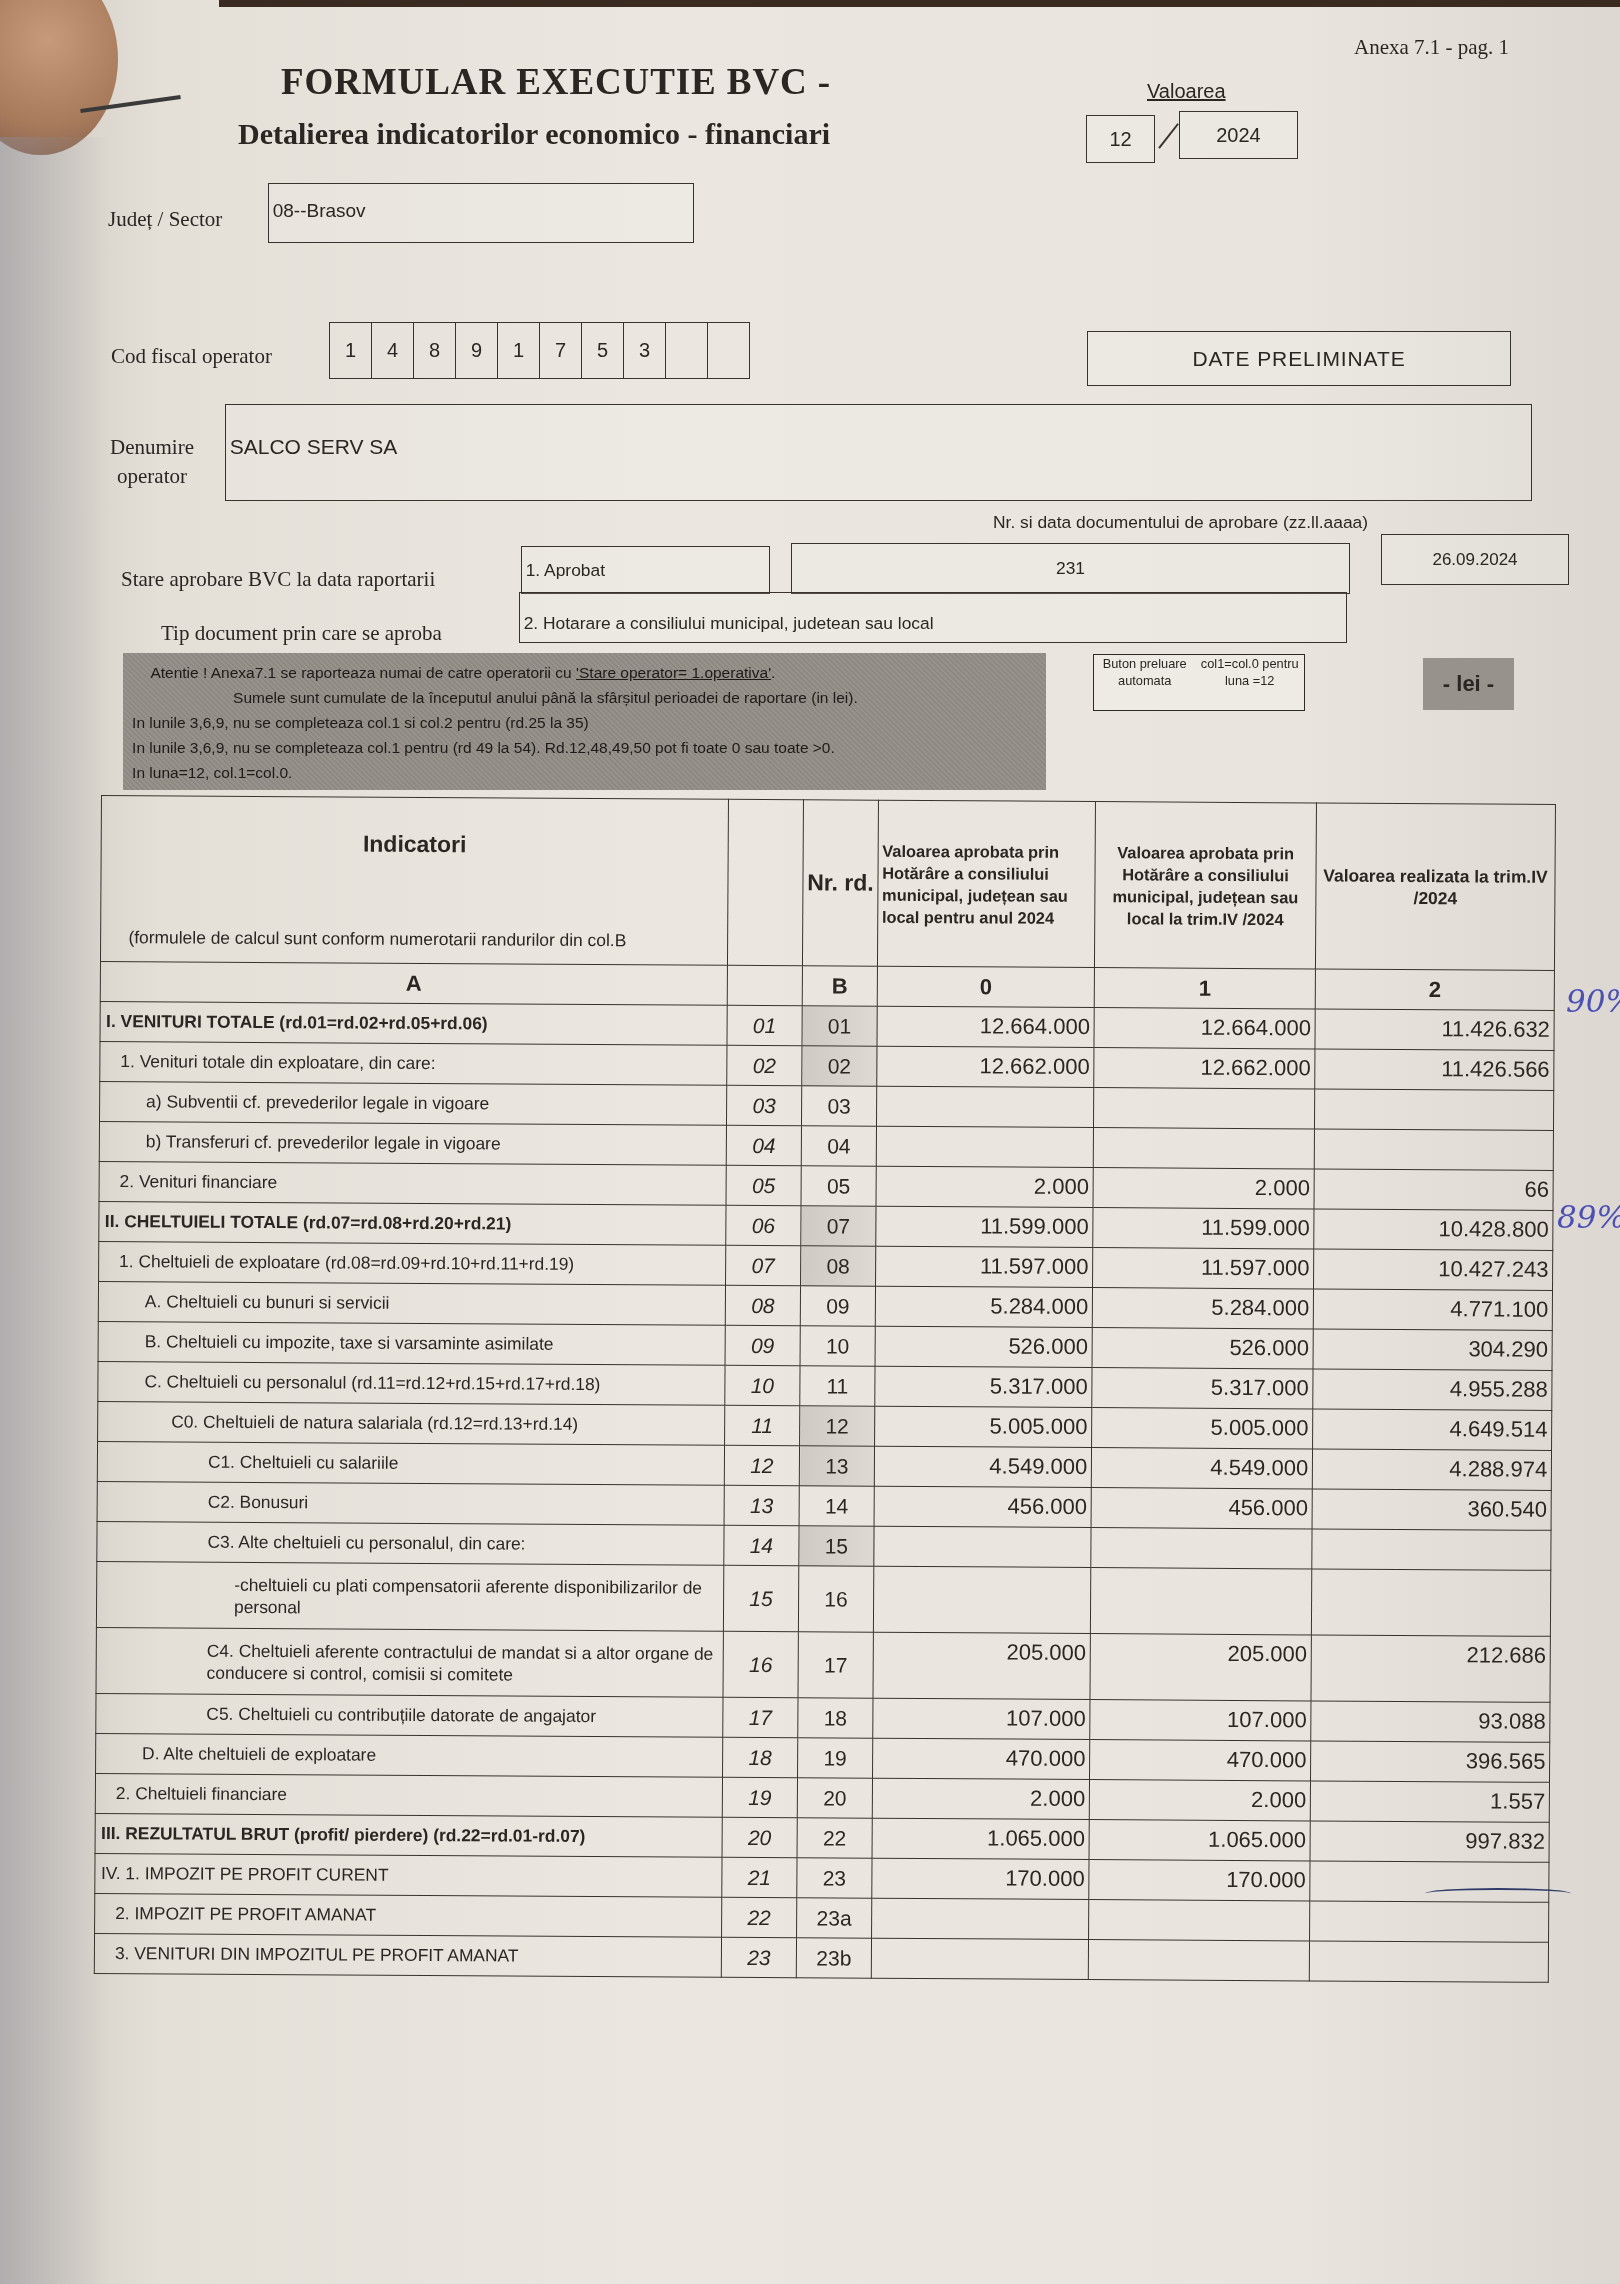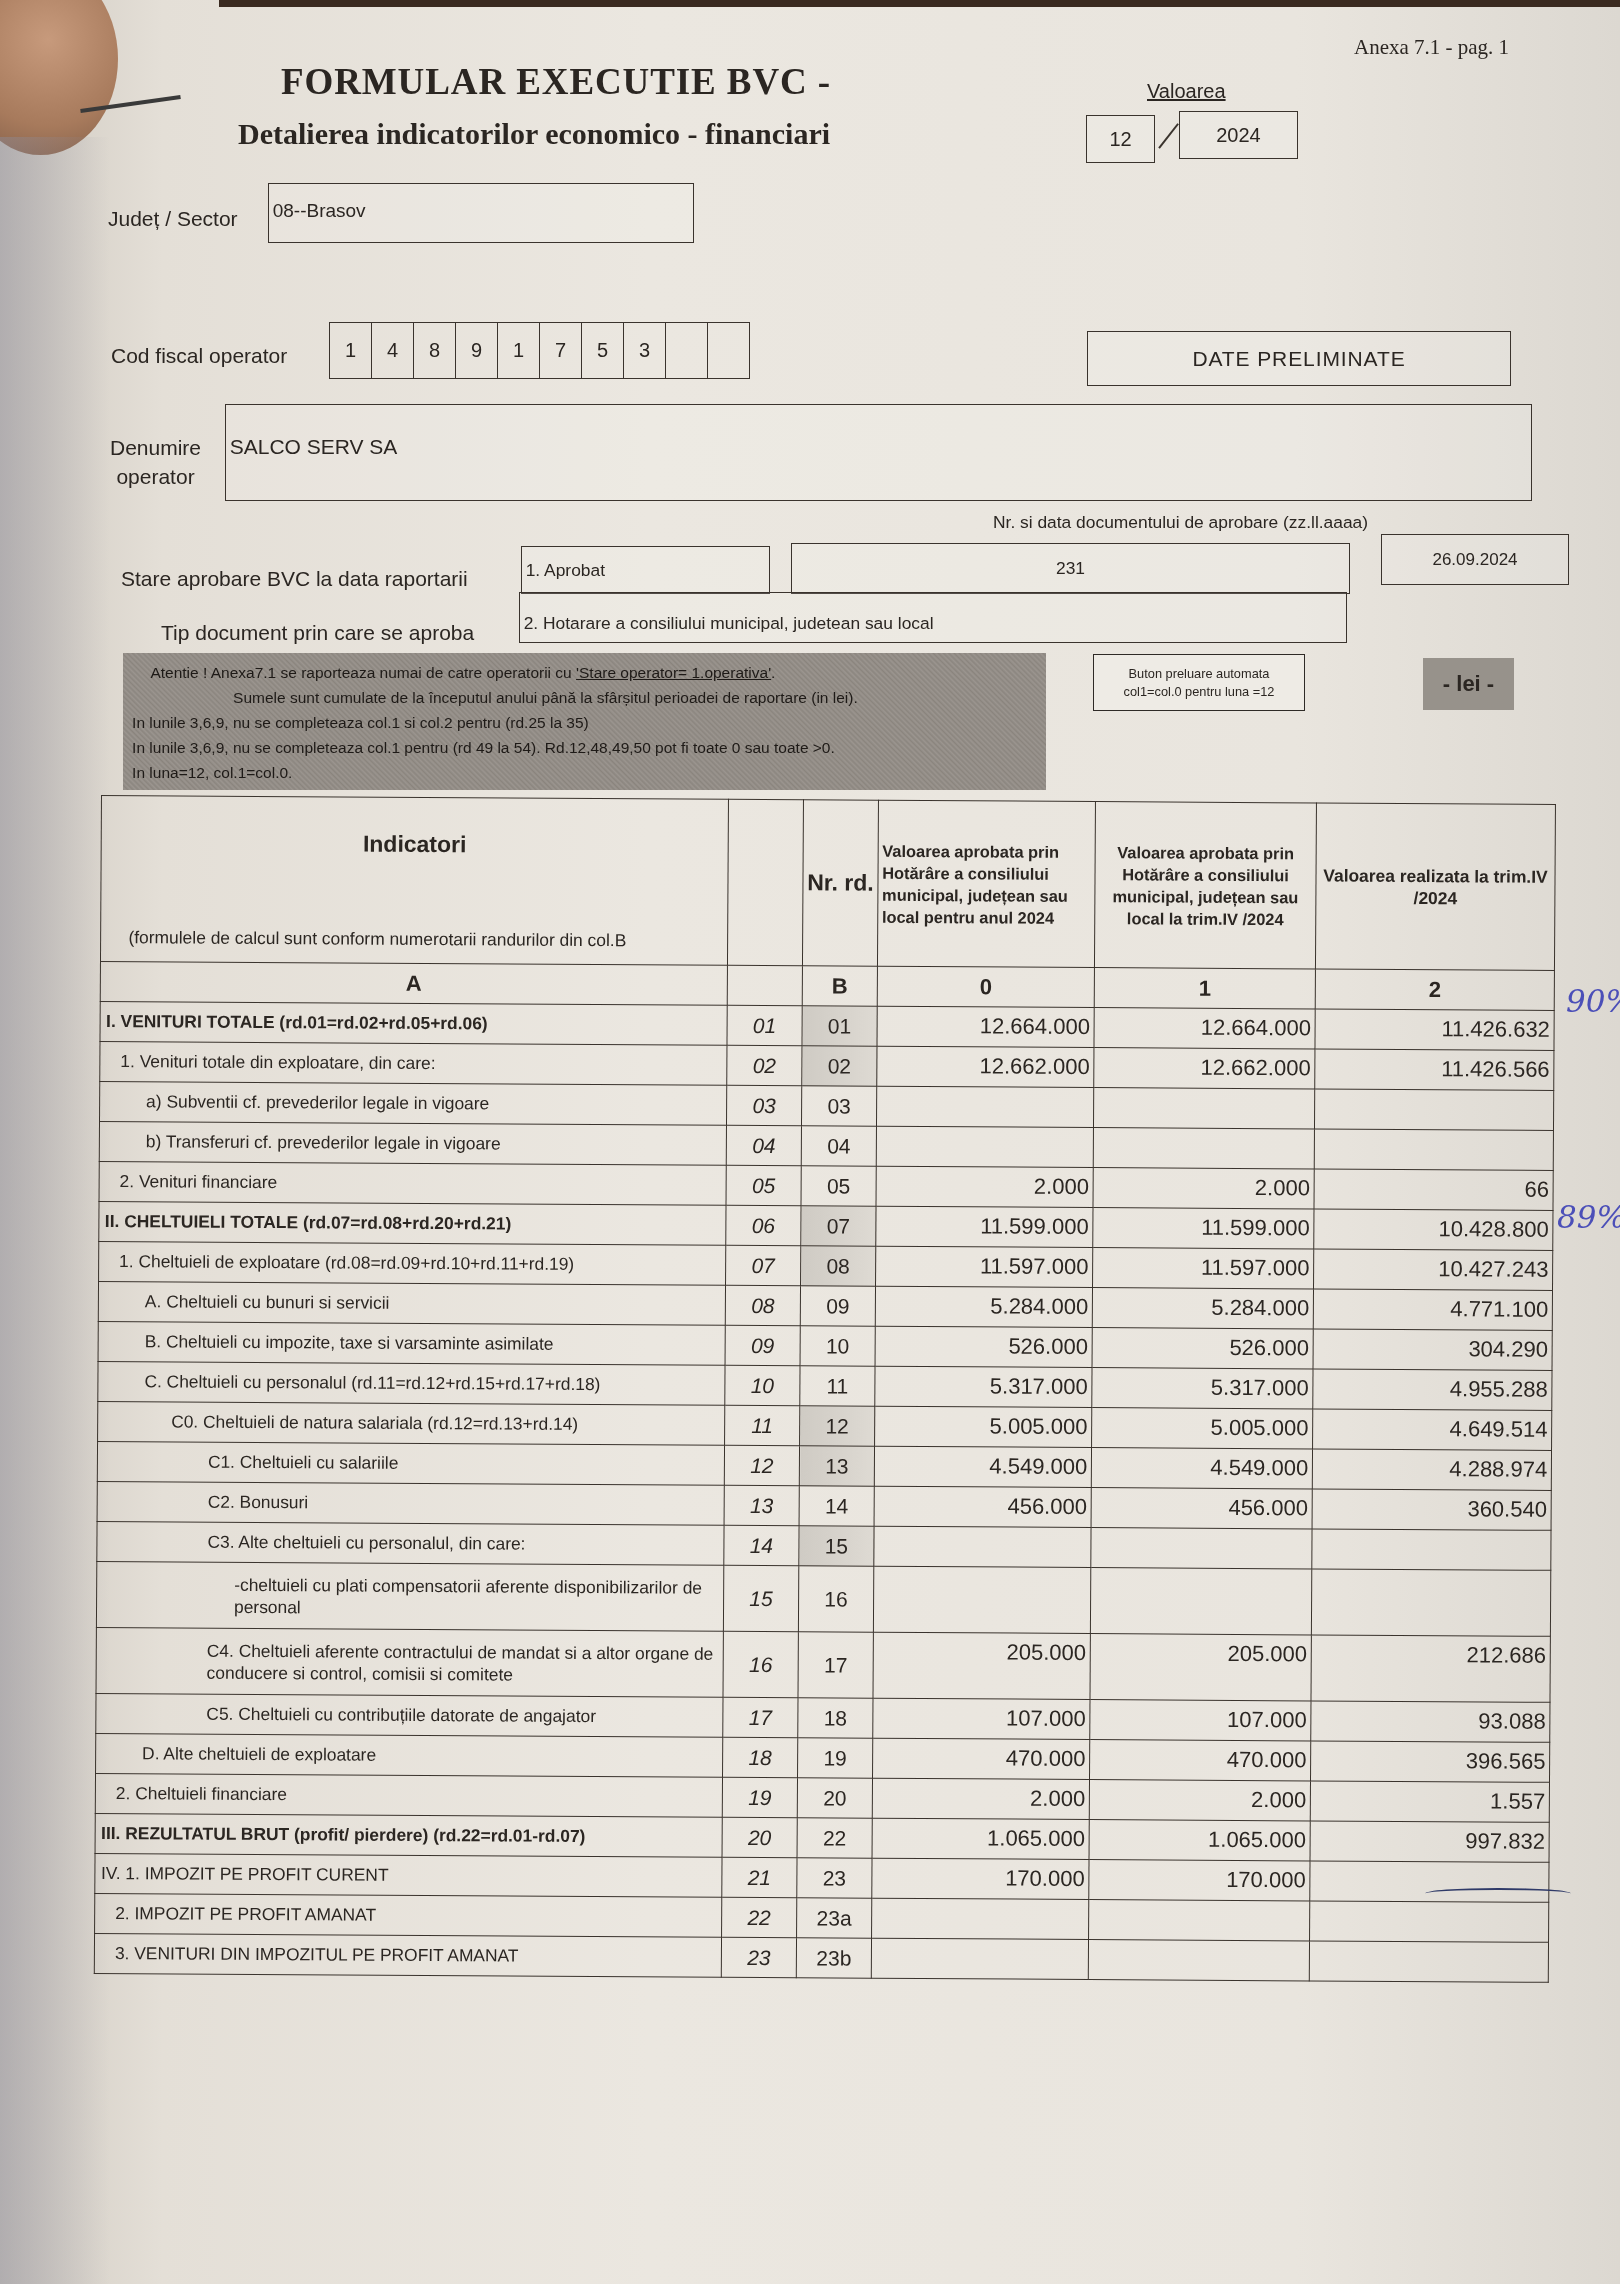--- a/index.html
+++ b/index.html
@@ -18,37 +18,37 @@
     background: linear-gradient(90deg, rgba(140,140,155,0.45), rgba(140,140,155,0));
   }
   .pen-mark { position: absolute; left: 80px; top: 102px; width: 101px; height: 3.7px; background: #3a3a3a; transform: rotate(-8deg); }
   .serif { font-family: Liberation Serif, serif; }
   .abs { position: absolute; }
   .title1 { left: 281px; top: 60px; font-size: 37px; font-weight: bold; letter-spacing: 0.9px; }
   .title2 { left: 238px; top: 117px; font-size: 30px; font-weight: bold; }
   .anexa { left: 1354px; top: 35px; font-size: 21px; }
   .perioada-label { left: 1147px; top: 80px; font-size: 20px; text-decoration: underline; }
   .box { position: absolute; border: 1.8px solid #3a332d; box-sizing: border-box; background: rgba(255,255,255,0.12); }
-  .field-label { font-size: 21px; }
+  .field-label { font-size: 21px; font-family: Liberation Serif, serif; }
   .field-text { font-size: 19px; padding-left: 3.7px; }
   .cf-cells { position: absolute; left: 329px; top: 322px; display: flex; border: 1.8px solid #3a332d; }
   .cf-cell { width: 41px; height: 55px; border-right: 1.8px solid #3a332d; display: flex; align-items: center; justify-content: center; font-size: 20px; }
   .cf-cell:last-child { border-right: none; }
   .notice {
     position: absolute; left: 123px; top: 653px; width: 923px; height: 137px;
     background: repeating-linear-gradient(45deg, #8c8781 0px, #9b958f 1.8px, #8a847d 3.7px), #958f89;
     font-size: 15.5px; line-height: 25px; color: #1e1a17; padding: 7.3px 9.1px; box-sizing: border-box;
   }
   .notice .l1 { padding-left: 18.3px; }
   .notice .l2 { padding-left: 101px; }
   .notice u { text-decoration: underline; }
   .auto-btn {
     position: absolute; left: 1093px; top: 654px; width: 210px; height: 55px;
     border: 1.8px solid #2e2a26; font-size: 12.8px; text-align: center; line-height: 17.4px;
-    display: flex; flex-direction: column; justify-content: center; background: #eeebe5;
+    display: flex; flex-direction: row; justify-content: center; background: #eeebe5;
   }
   .lei {
     position: absolute; left: 1423px; top: 658px; width: 91px; height: 52px;
     background: #97928b; font-weight: bold; font-size: 22px; display: flex; align-items: center; justify-content: center;
   }
   table.main {
     position: absolute; left: 101px; top: 795px; width: 1455px; border-collapse: collapse;
     table-layout: fixed; transform: rotate(0.35deg); transform-origin: top left;
   }
   table.main td, table.main th { border: 1.8px solid #3a332d; box-sizing: border-box; }

